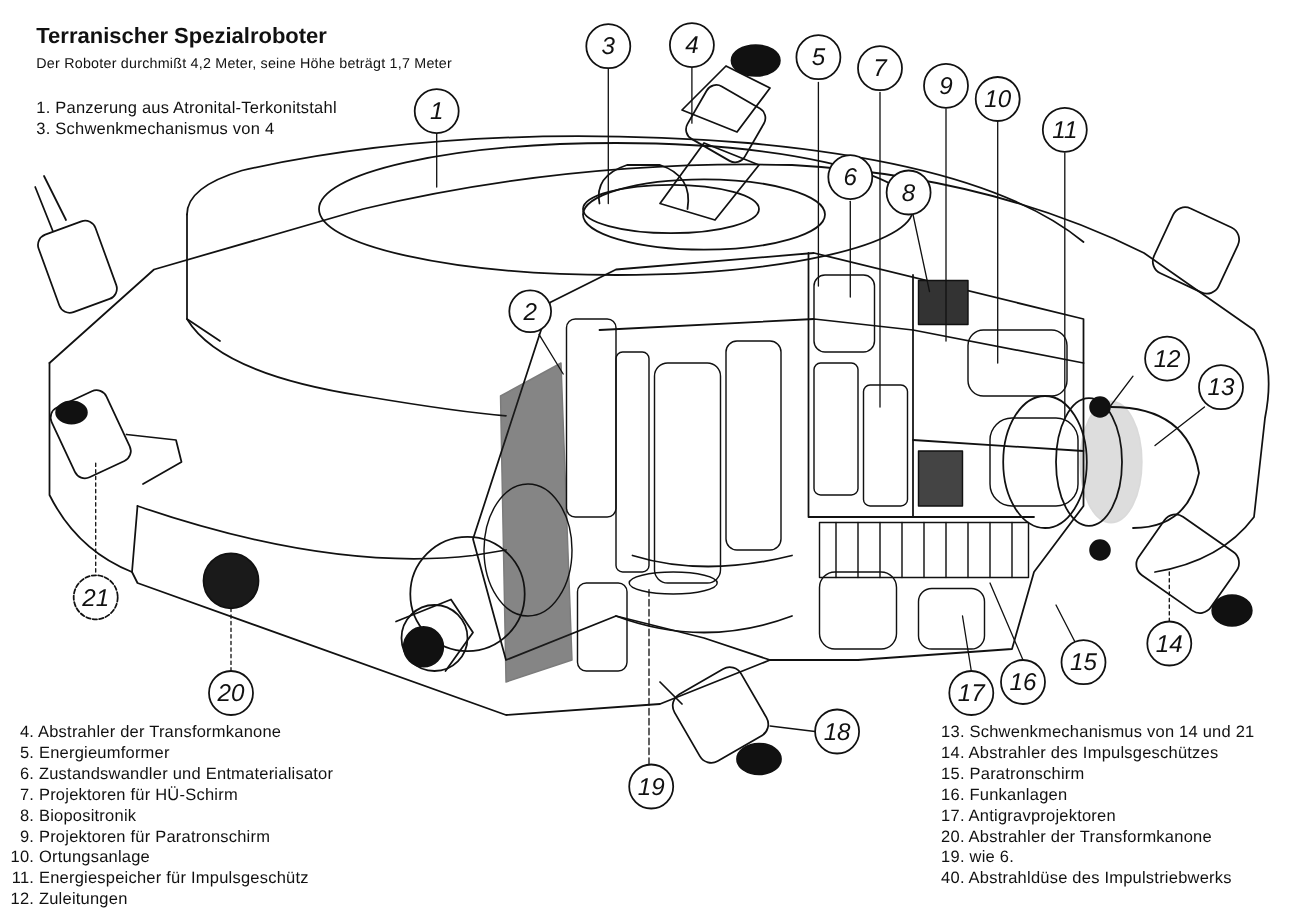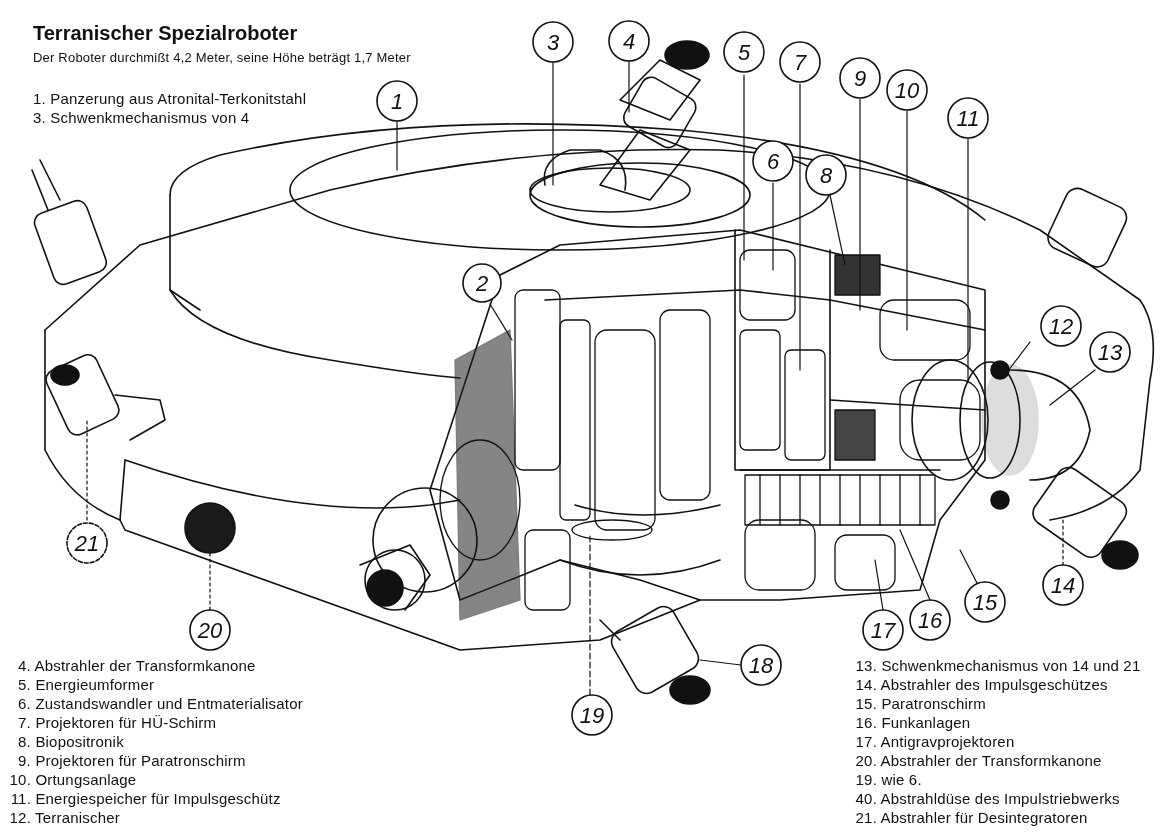--- a/index.html
+++ b/index.html
@@ -31,33 +31,32 @@
 
 <ul class="legend legend-left">
   <li><span class="num">4.</span> <span>Abstrahler der Transformkanone</span></li>
   <li><span class="num">5.</span> <span>Energieumformer</span></li>
   <li><span class="num">6.</span> <span>Zustandswandler und Entmaterialisator</span></li>
   <li><span class="num">7.</span> <span>Projektoren für HÜ-Schirm</span></li>
   <li><span class="num">8.</span> <span>Biopositronik</span></li>
   <li><span class="num">9.</span> <span>Projektoren für Paratronschirm</span></li>
   <li><span class="num">10.</span> <span>Ortungsanlage</span></li>
   <li><span class="num">11.</span> <span>Energiespeicher für Impulsgeschütz</span></li>
-  <li><span class="num">12.</span> <span>Terranischer</span></li>
+  <li><span class="num">12.</span> <span>Zuleitungen</span></li>
 </ul>
 
 <ul class="legend legend-right">
   <li><span class="num">13.</span> <span>Schwenkmechanismus von 14 und 21</span></li>
   <li><span class="num">14.</span> <span>Abstrahler des Impulsgeschützes</span></li>
   <li><span class="num">15.</span> <span>Paratronschirm</span></li>
   <li><span class="num">16.</span> <span>Funkanlagen</span></li>
   <li><span class="num">17.</span> <span>Antigravprojektoren</span></li>
   <li><span class="num">20.</span> <span>Abstrahler der Transformkanone</span></li>
   <li><span class="num">19.</span> <span>wie 6.</span></li>
   <li><span class="num">40.</span> <span>Abstrahldüse des Impulstriebwerks</span></li>
-  <li><span class="num">21.</span> <span>Abstrahler für Desintegratoren</span></li>
 </ul>
 
 <svg class="drawing" width="1175" height="840" viewBox="0 0 1175 840" fill="none" stroke="#111" stroke-width="1.6" stroke-linejoin="round" stroke-linecap="round">
 
   <g>
     <path d="M 45 330 L 45 450 Q 70 500 120 520 L 125 530 L 460 650 L 600 640 L 700 600"></path>
     <path d="M 45 330 L 140 245 L 330 190 Q 520 145 720 150 Q 900 160 1040 230 L 1140 300 Q 1160 330 1150 380 L 1140 470 Q 1110 510 1050 520"></path>
     <path d="M 170 195 Q 170 170 220 155 Q 420 110 680 130 Q 900 150 985 220"></path>
     <path d="M 170 195 L 170 290 Q 200 340 330 360 Q 420 375 460 378"></path>
     <path d="M 170 290 L 200 310"></path>

